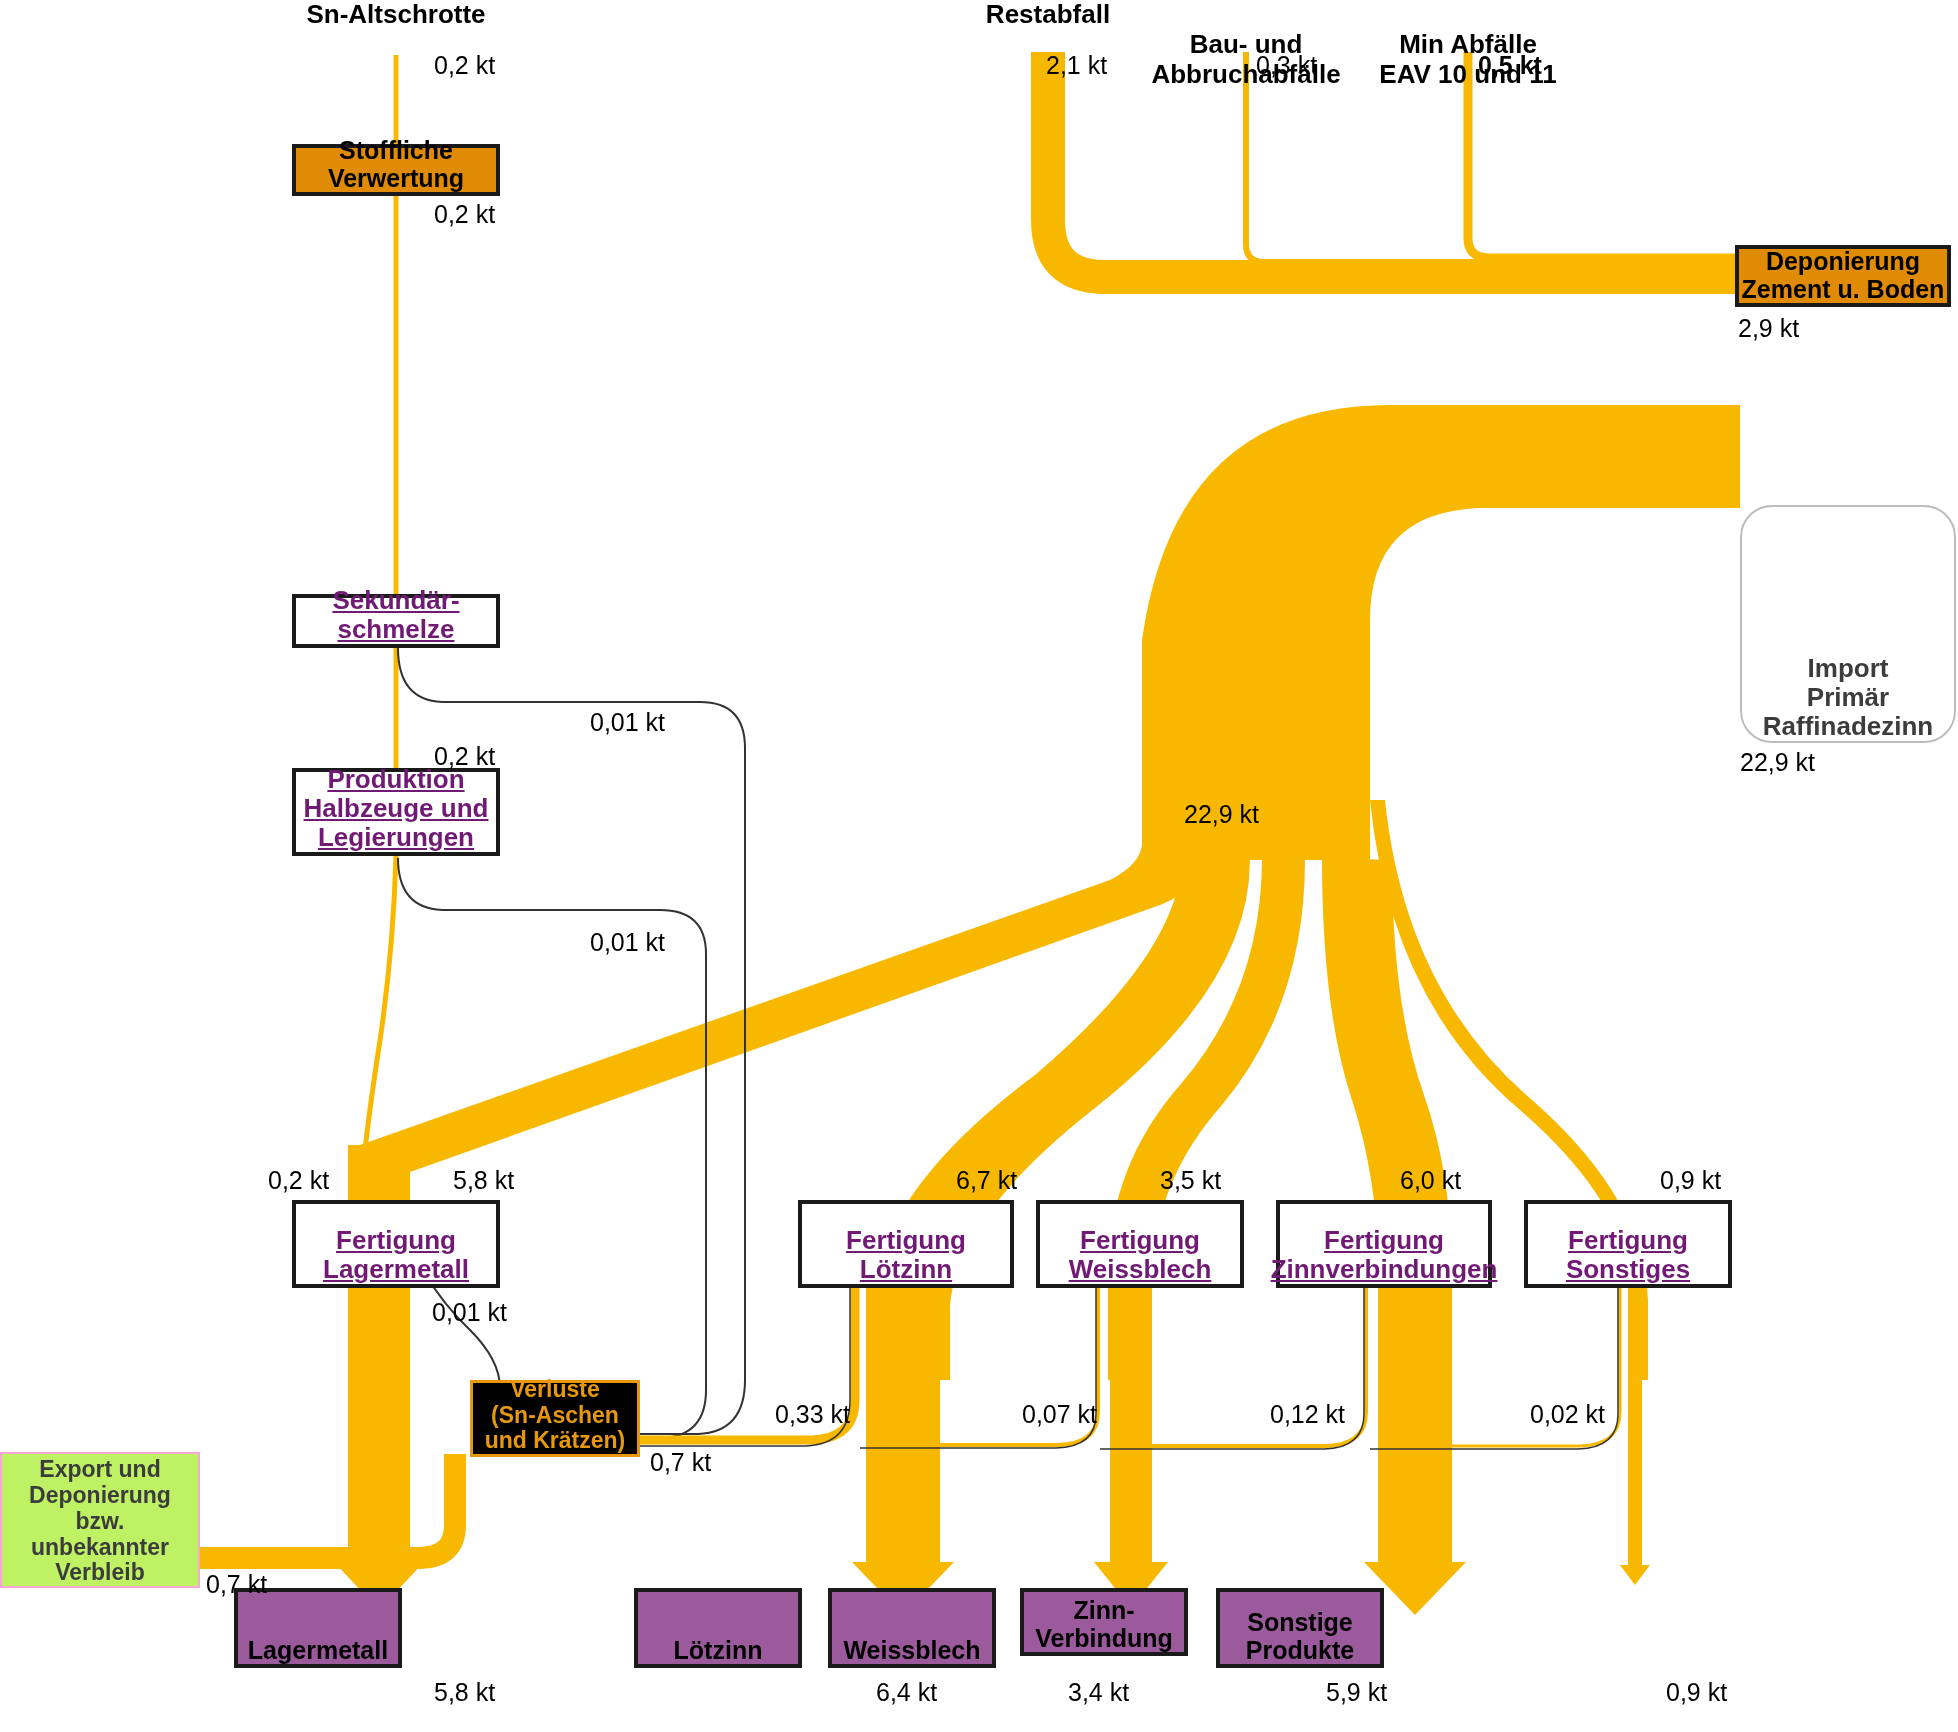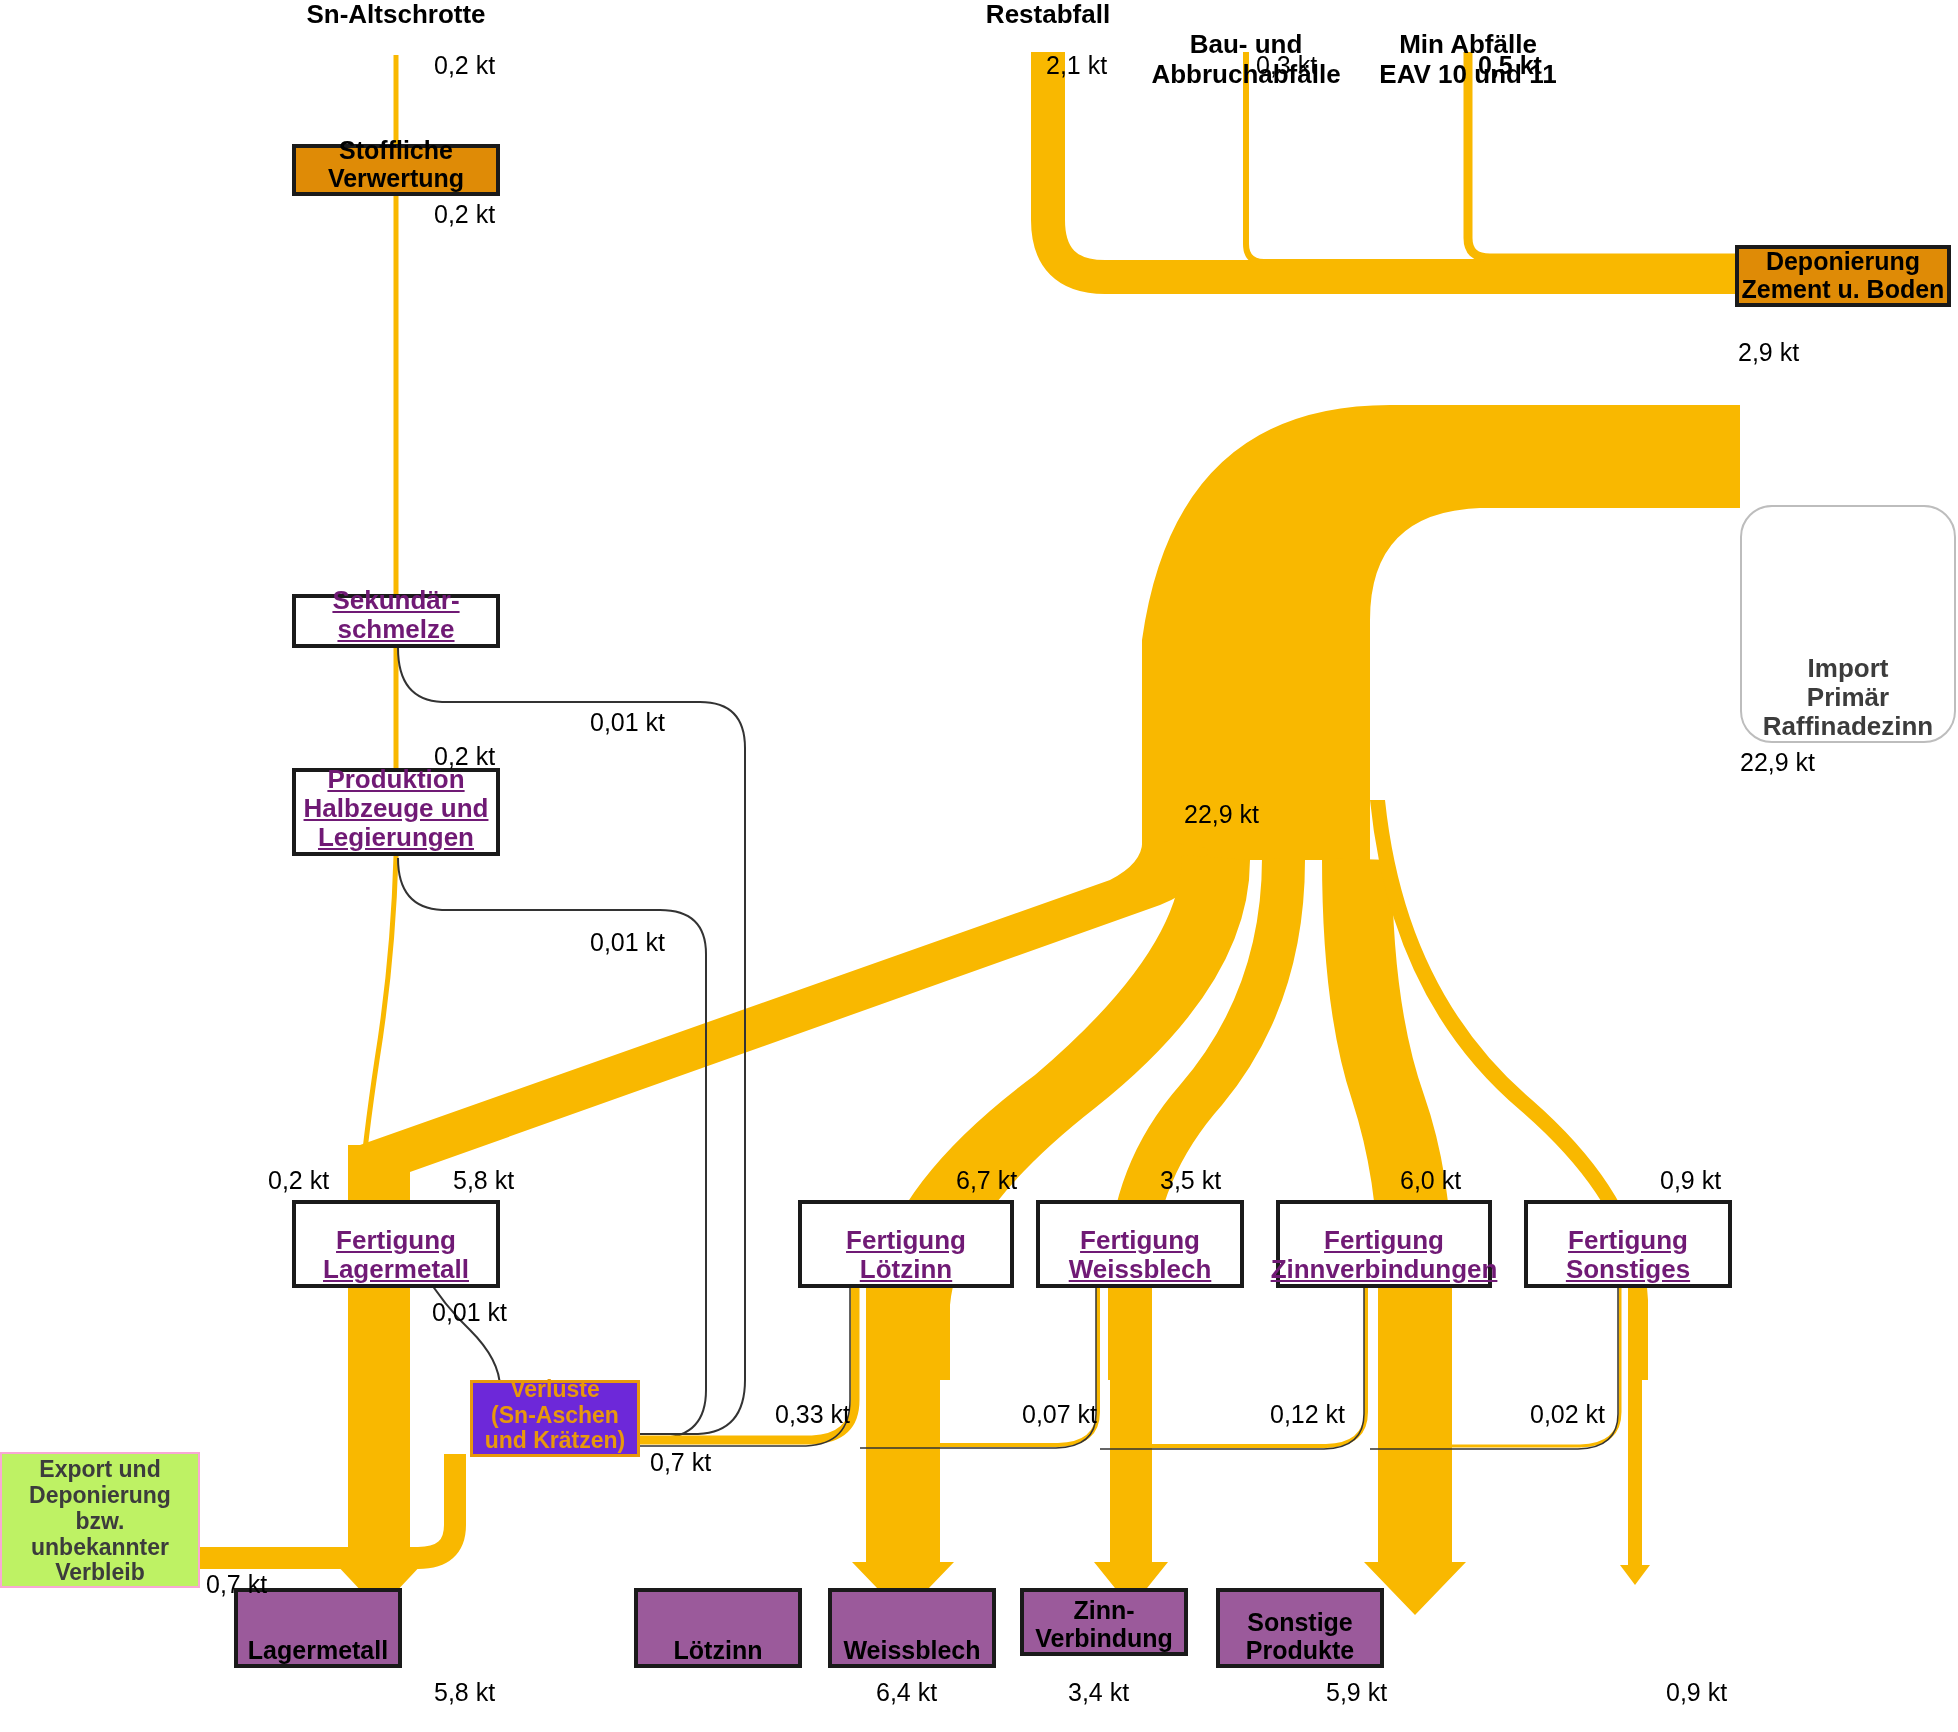--- a/index.html
+++ b/index.html
@@ -43,21 +43,21 @@
     color: #000000;
     font-size: 25px;
   }
   .node-purple {
     background: #9b5a9b;
     border: 4px solid #1a1a1a;
     color: #000000;
     font-size: 25px;
   }
   .node-loss {
-    background: #6d28d9;
+    background: #000000;
     border: 3px solid #e8980c;
     color: #e8980c;
     font-size: 25px;
   }
   .node-open {
     background: #bef264;
     border: 2px solid #f9a8d4;
     color: #3c3c3c;
     font-size: 25px;
   }
@@ -273,21 +273,21 @@
   </div>
 
   <div class="flow-label" style="left:1256px; top:51px;">
     <span>0,3 kt</span>
   </div>
 
   <div class="flow-label" style="left:1478px; top:51px;font-weight:bold;">
     <span>0,5 kt</span>
   </div>
 
-  <div class="flow-label" style="left:1738px; top:314px;margin-top:24px;">
+  <div class="flow-label" style="left:1738px; top:314px;">
     <span>2,9 kt</span>
   </div>
 
   <div class="flow-label" style="left:1740px; top:748px;">
     <span>22,9 kt</span>
   </div>
 
   <div class="flow-label" style="left:1184px; top:800px;">
     <span>22,9 kt</span>
   </div>

